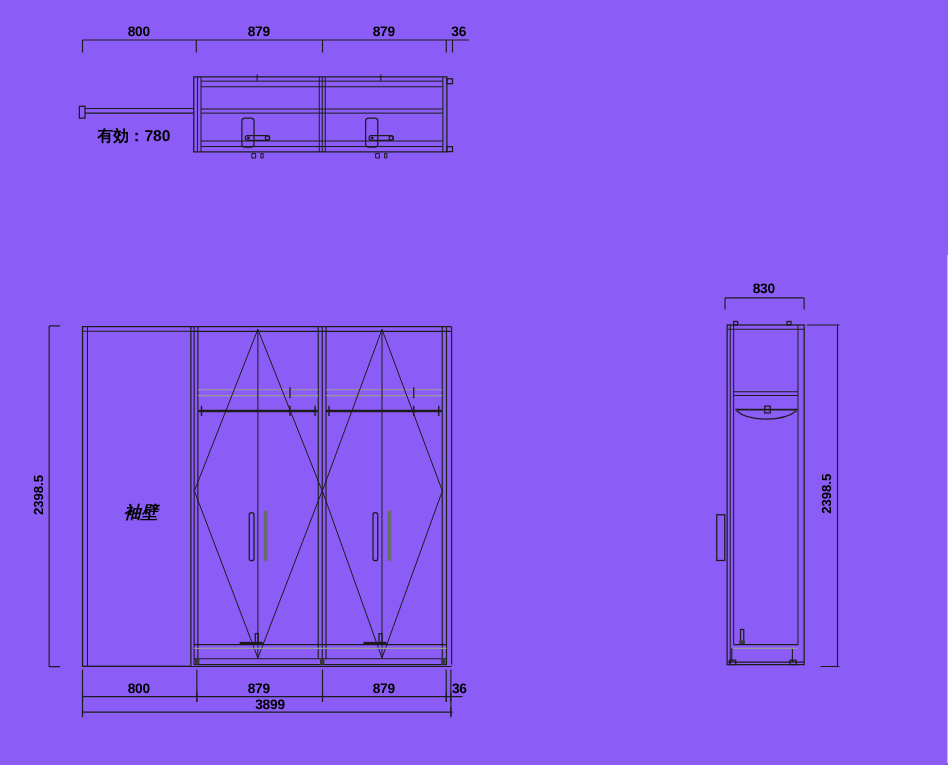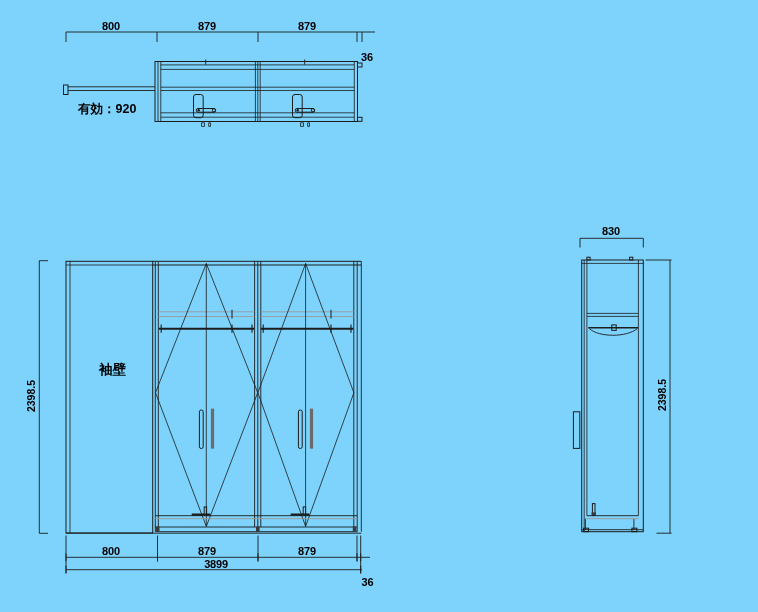--- a/index.html
+++ b/index.html
@@ -1,26 +1,26 @@
 <!DOCTYPE html>
 <html><head>
 <meta charset="utf-8">
 <style>
   html,body{margin:0;padding:0;background:#ffffff;}
-  #canvas{position:relative;width:758px;height:612px;background:#7dd3fc;overflow:hidden;
+  #canvas{position:relative;width:758px;height:612px;background:#8b5cf6;overflow:hidden;
           font-family:"Liberation Sans", sans-serif;}
   #linework{position:absolute;left:0;top:0;}
   .dim{position:absolute;color:#000;font-size:11px;line-height:11px;font-weight:700;
        letter-spacing:-0.2px;text-align:center;white-space:nowrap;}
-  .dim.left{text-align:left;margin-top:31px;}
+  .dim.left{text-align:left;}
   .rot{position:absolute;width:80px;height:12px;color:#000;font-size:10.5px;line-height:12px;
        font-weight:700;text-align:center;transform:rotate(-90deg);white-space:nowrap;}
   .cjk{position:absolute;color:#000;font-weight:700;white-space:nowrap;}
   #label-effective{left:78px;top:101px;font-size:12.5px;}
-  #label-sodekabe{left:99px;top:361px;font-size:13.5px;}
+  #label-sodekabe{left:99px;top:401px;font-size:13.5px;font-style:italic;}
 </style>
 </head>
 <body>
 
 <div id="canvas">
 
   <svg id="linework" width="758" height="612" viewBox="0 0 758 612">
 
     <g stroke="#1c1c1c" fill="none" stroke-width="1">
       <path stroke-width="0.9" d="M66 32 H375 M66 32 V42 M157 32 V42 M258 32 V42 M357 32 V42 M362 32 V42"></path>
@@ -120,21 +120,21 @@
       </g>
       <path stroke-width="0.9" d="M670 260 V533.2 M645.5 260 H671.5 M656.5 533.2 H671.5"></path>
     </g>
   </svg>
 
   <div class="dim" style="left:86px;top:21px;width:50px;">800</div>
   <div class="dim" style="left:182px;top:21px;width:50px;">879</div>
   <div class="dim" style="left:282px;top:21px;width:50px;">879</div>
   <div class="dim left" style="left:361px;top:21px;width:16px;">36</div>
 
-  <div class="cjk" id="label-effective">有効：920</div>
+  <div class="cjk" id="label-effective">有効：780</div>
   <div class="cjk" id="label-sodekabe">袖壁</div>
 
   <div class="rot" style="left:-9px;top:390px;">2398.5</div>
   <div class="rot" style="left:622px;top:389px;">2398.5</div>
 
   <div class="dim" style="left:586px;top:226px;width:50px;">830</div>
 
   <div class="dim" style="left:86px;top:546px;width:50px;">800</div>
   <div class="dim" style="left:182px;top:546px;width:50px;">879</div>
   <div class="dim" style="left:282px;top:546px;width:50px;">879</div>

